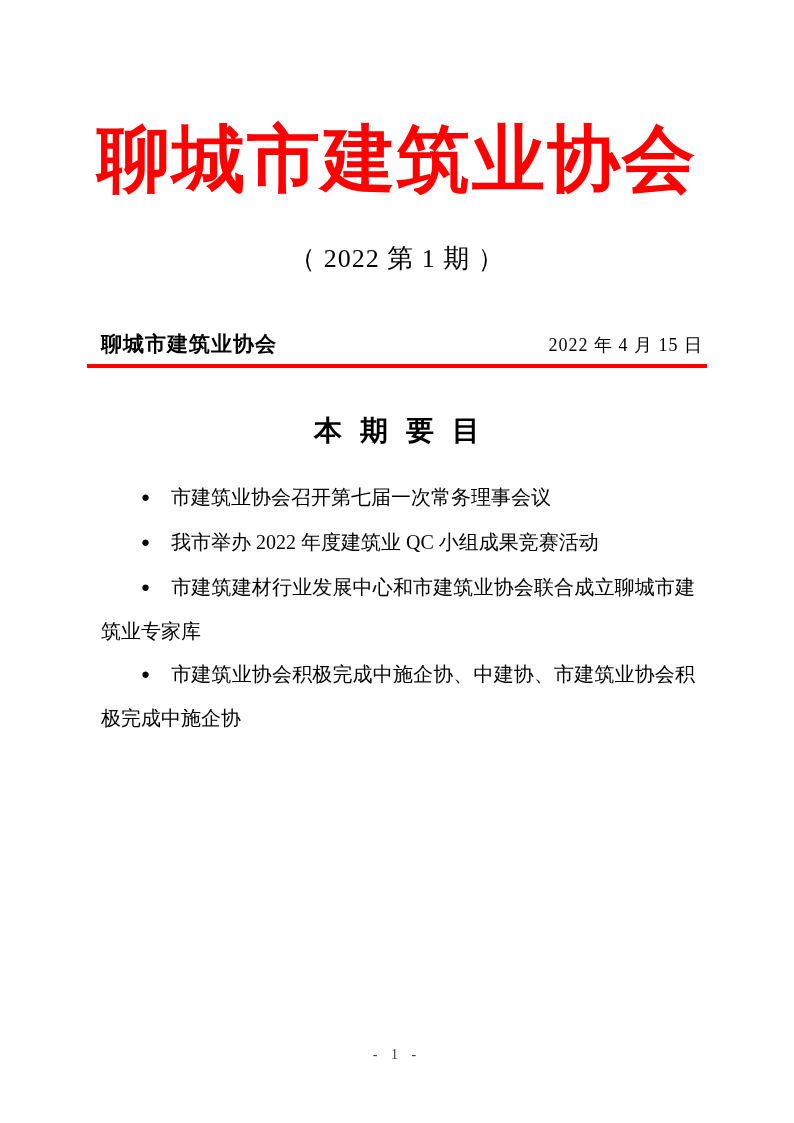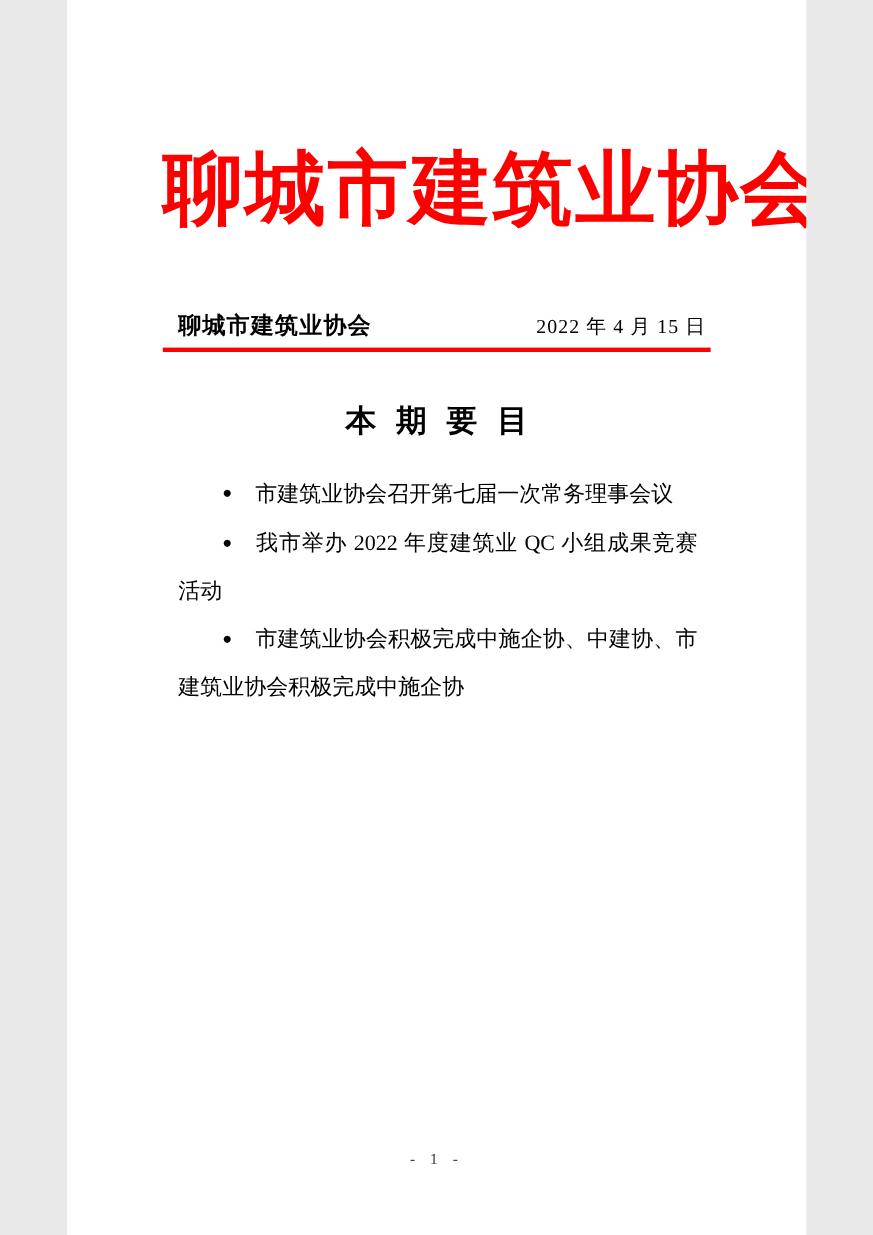--- a/index.html
+++ b/index.html
@@ -1,26 +1,26 @@
 <!DOCTYPE html>
 <html style="--accent: #ff0000;"><head>
 <meta charset="utf-8">
 <style>
   * { margin: 0; padding: 0; box-sizing: border-box; }
   html, body { background: #e9e9e9; }
   body { font-family: "Liberation Serif", "DejaVu Serif", serif; }
 
   .page {
     position: relative;
-    width: 672px;
+    width: 794px;
     height: 1123px;
     margin: 0 auto;
     background: #ffffff;
     overflow: hidden;
-    padding: 16px 87px;
+    padding: 4px 87px;
     color: #000;
   }
 
   
   .title-line1 {
     margin-top: 100px;
     font-size: 73px;
     line-height: 112px;
     font-weight: bold;
     color: var(--accent, #ff0000);
@@ -111,36 +111,38 @@
   }
 </style>
 </head>
 <body>
 
 <div class="page">
 
   <div class="title-line1">聊城市建筑业协会</div>
 
 
+  <div class="issue-line">（ 2022 第 1 期 ）</div>
 
   <div class="pub-row">
     <span class="pub-org">聊城市建筑业协会</span>
     <span class="pub-date">2022 年 4 月 15 日</span>
   </div>
 
   <div class="red-rule"></div>
 
   <div class="toc-heading">本期要目</div>
 
   <div class="toc-list">
   <p class="toc-item"><span class="toc-bullet">●</span><span class="toc-item-text">市建筑业协会召开第七届一次常务理事会议</span></p>
 
 
   <p class="toc-item"><span class="toc-bullet">●</span><span class="toc-item-text">我市举办 2022 年度建筑业 QC 小组成果竞赛活动</span></p>
 
+  <p class="toc-item"><span class="toc-bullet">●</span><span class="toc-item-text">市建筑建材行业发展中心和市建筑业协会联合成立聊城市建筑业专家库</span></p>
 
 
 
   <p class="toc-item"><span class="toc-bullet">●</span><span class="toc-item-text">市建筑业协会积极完成中施企协、中建协、市建筑业协会积极完成中施企协</span></p>
 </div>
 
   <div class="page-number">- 1 -</div>
 </div>
 
 </body></html>

